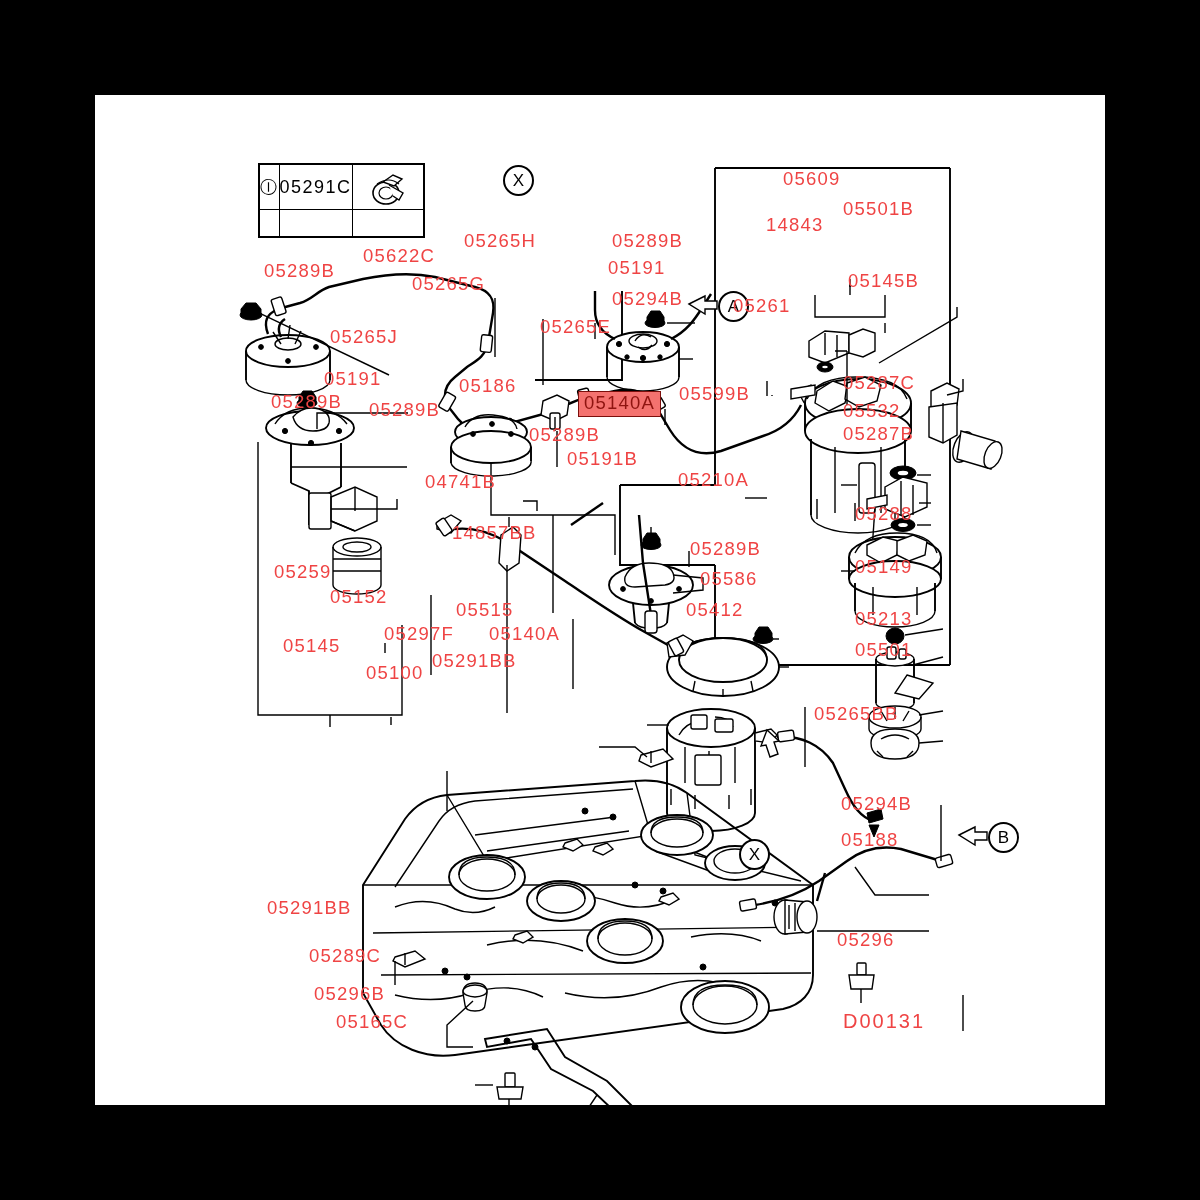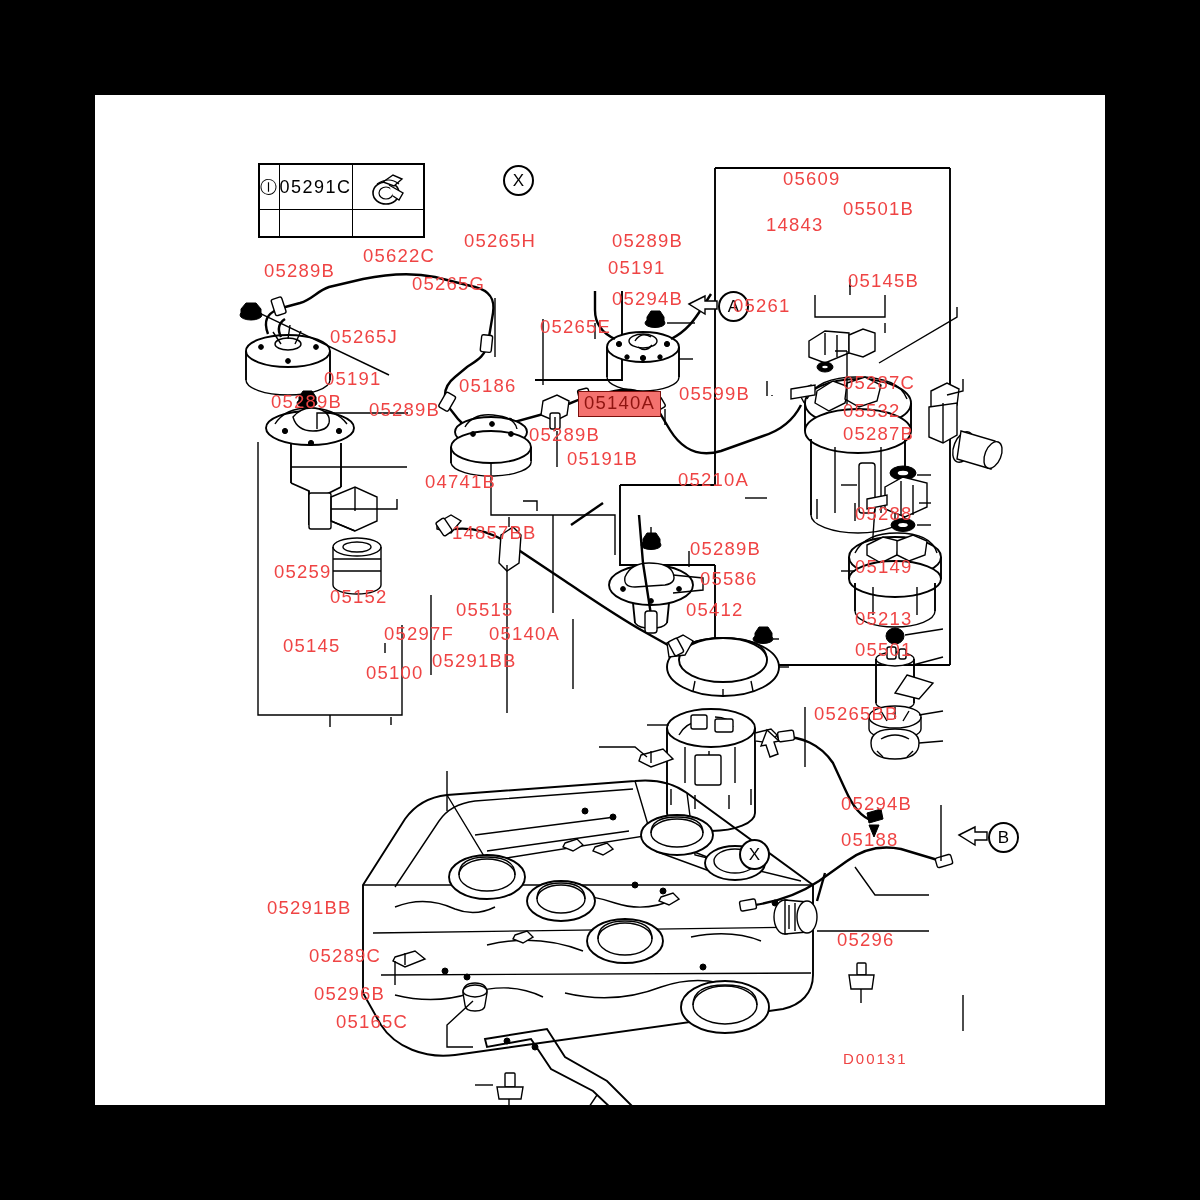--- a/index.html
+++ b/index.html
@@ -24,21 +24,21 @@
     white-space:nowrap;
     line-height:1;
   }
   .lbl.red{
     background:#f4726f;
     color:#8f1410;
     border:1.5px solid #7c0f0c;
     padding:2px 5px 3px 5px;
     font-weight:normal;
   }
-  .lbl.code{font-size:15px;letter-spacing:2px;margin-top:40px;}
+  .lbl.code{font-size:20px;letter-spacing:2px;}
   svg.draw{position:absolute;left:0;top:0;width:1010px;height:1010px;overflow:visible;}
   .ln{stroke:#000;stroke-width:1.9;fill:none;}
   .ln-t{stroke:#000;stroke-width:1.4;fill:none;}
   .ln-h{stroke:#000;stroke-width:2.4;fill:none;}
   .fillw{fill:#fff;stroke:#000;stroke-width:1.9;}
   .fillw-t{fill:#fff;stroke:#000;stroke-width:1.4;}
   .fillk{fill:#000;stroke:#000;stroke-width:1;}
   .tbl{position:absolute;border:2px solid #000;border-collapse:collapse;background:#fff;}
   .tbl td{border:1.6px solid #000;text-align:center;font-size:18px;letter-spacing:1.5px;
           font-family:"Liberation Sans", sans-serif;padding:0;}

